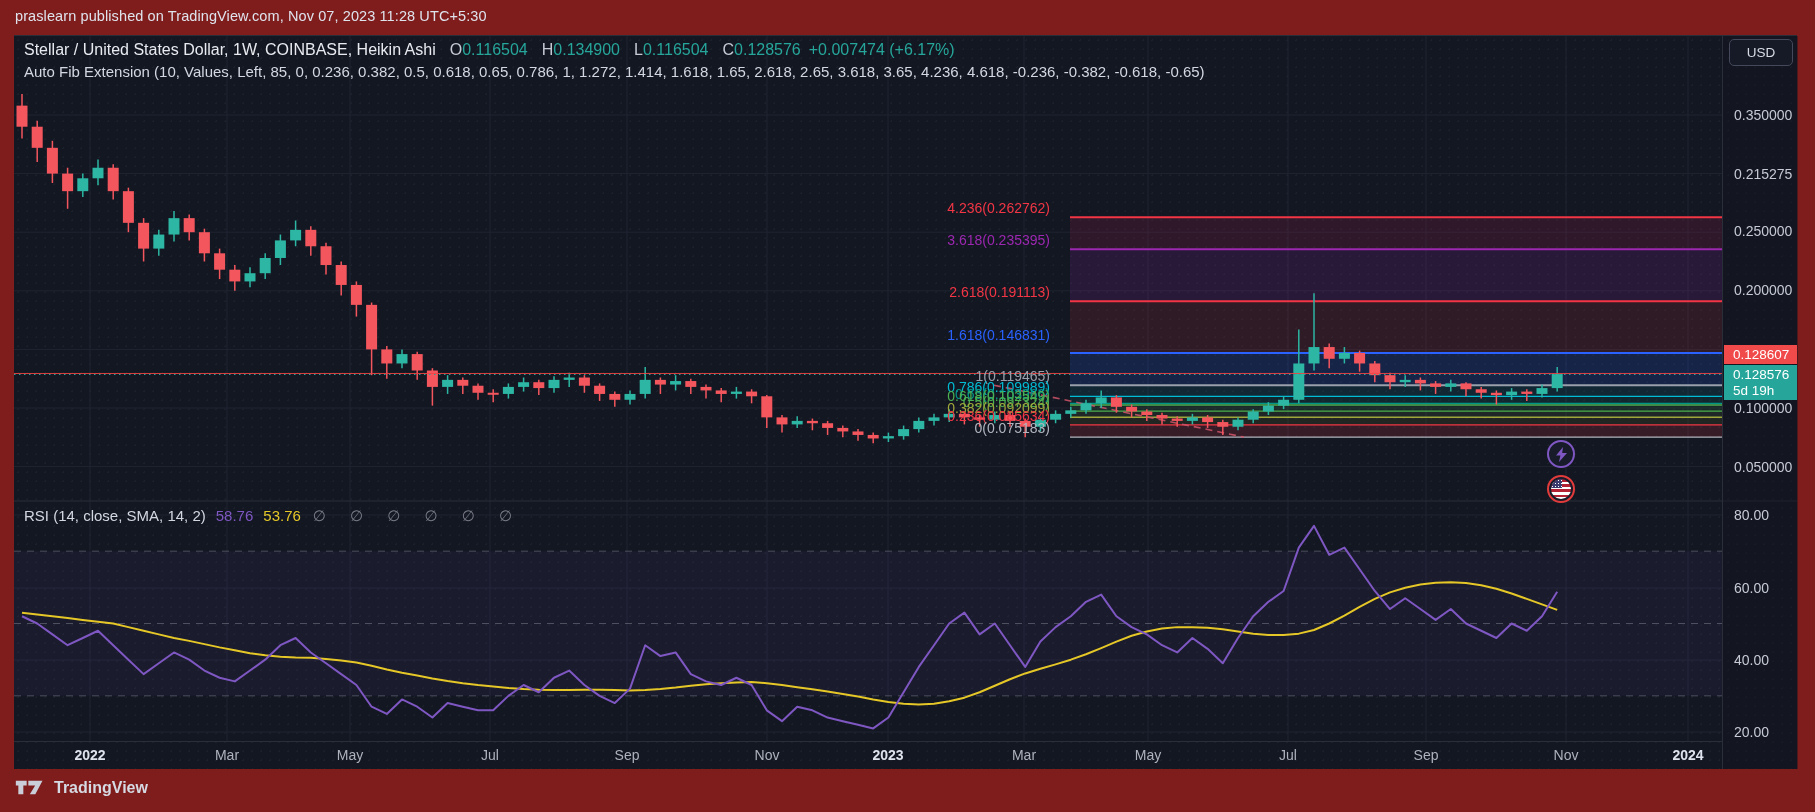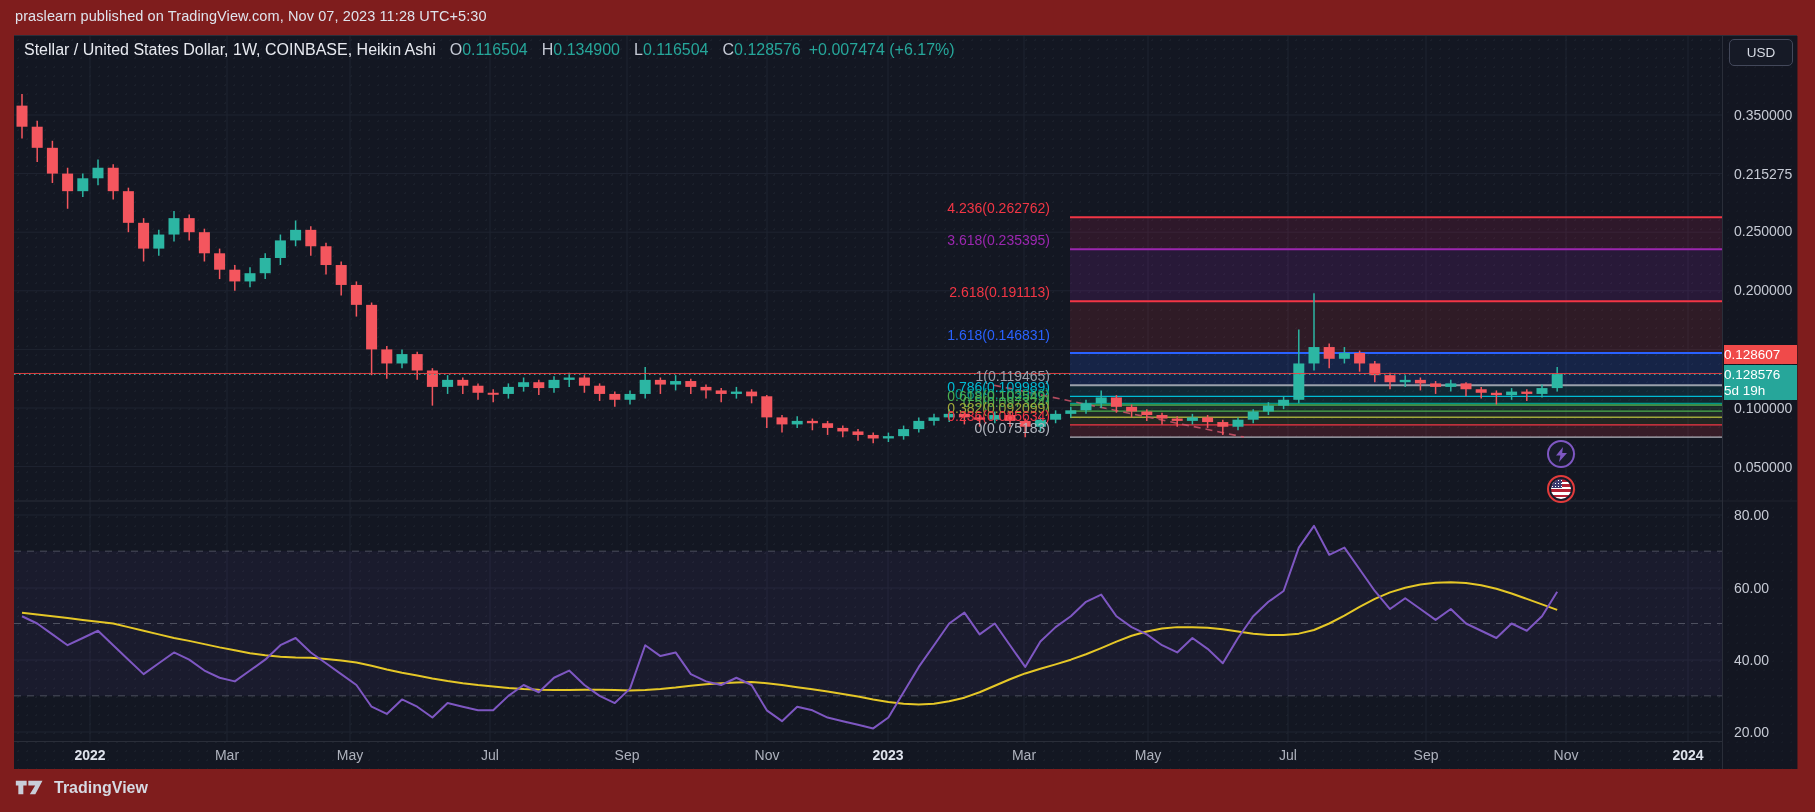--- a/index.html
+++ b/index.html
@@ -15,21 +15,21 @@
   .hdr2{position:absolute;left:10px;top:27px;font-size:15px;color:#d3d7e0;white-space:nowrap;z-index:5;}
   .rsi-hdr{position:absolute;left:10px;top:471px;font-size:15px;color:#d3d7e0;white-space:nowrap;z-index:5;}
   .rsi-hdr .rsiv{color:#7e57c2;margin-left:10px;}
   .rsi-hdr .smav{color:#e5c727;margin-left:10px;}
   .rsi-hdr .empty{color:#787b86;margin-left:12px;letter-spacing:10px;}
   .fib-label{position:absolute;left:0;width:1036px;text-align:right;font-size:14px;z-index:3;pointer-events:none;white-space:nowrap;}
   .right-axis{position:absolute;left:1708px;top:0;width:75px;height:733px;border-left:1px solid #2a2e39;z-index:6;background:rgba(19,23,34,0.45);}
   .usd-btn{position:absolute;left:6px;top:3px;width:62px;height:25px;border:1px solid #43485a;border-radius:5px;color:#d7dbe4;
            font-size:13.5px;display:flex;align-items:center;justify-content:center;cursor:pointer;background:#161a26;}
   .ptick{position:absolute;left:11px;font-size:14px;color:#c6cad4;transform:translateY(-50%);}
-  .badge{position:absolute;left:1px;width:73px;color:#fff;font-size:13.5px;z-index:7;display:flex;flex-direction:column;justify-content:center;box-sizing:border-box;}
+  .badge{position:absolute;left:1px;width:73px;color:#fff;font-size:13.5px;z-index:7;display:flex;flex-direction:column;justify-content:center;padding-left:9px;box-sizing:border-box;}
   .badge.red{top:309px;height:19px;background:#f04a4a;}
   .badge.teal{top:329px;height:35px;background:#26a69a;line-height:16px;}
   .time-axis{position:absolute;left:0;top:705px;width:1708px;height:28px;border-top:1px solid #2a2e39;z-index:6;}
   .ttick{position:absolute;top:5px;transform:translateX(-50%);font-size:14px;color:#aeb2bd;}
   .ttick.major{color:#dfe3ec;font-weight:bold;}
   .marker{position:absolute;width:28px;height:28px;border-radius:50%;z-index:6;box-sizing:border-box;cursor:pointer;}
   .marker.bolt{left:1533px;top:404px;border:2.5px solid #7e57c2;background:#171b2a;display:flex;align-items:center;justify-content:center;}
   .marker.flagring{left:1533px;top:439px;border:2.5px solid #e23b3b;background:#171b2a;overflow:hidden;}
   .flag-in{position:absolute;left:1.5px;top:1.5px;width:20px;height:20px;border-radius:50%;overflow:hidden;
            background:repeating-linear-gradient(#b22234 0 2.6px,#ffffff 2.6px 5.2px);}
@@ -307,21 +307,25 @@
         <line x1="0" y1="515.17" x2="1708" y2="515.17" stroke="rgba(178,181,190,0.35)" stroke-width="1" stroke-dasharray="7 6"></line>
         <line x1="0" y1="587.51" x2="1708" y2="587.51" stroke="rgba(178,181,190,0.35)" stroke-width="1" stroke-dasharray="7 6"></line>
         <line x1="0" y1="659.85" x2="1708" y2="659.85" stroke="rgba(178,181,190,0.35)" stroke-width="1" stroke-dasharray="7 6"></line>
         <polyline points="8,576.659 23.2,578.4675 38.4,580.276 53.599999999999994,582.0845 68.8,583.893 84,585.7015 99.19999999999999,587.51 114.39999999999999,591.127 129.6,594.744 144.79999999999998,598.361 160,601.978 175.2,604.8716 190.39999999999998,608.1269 205.6,611.3822 220.79999999999998,614.2758 236,617.1694 251.2,619.3396 266.4,620.7864 281.59999999999997,621.5098 296.8,621.8715 312,622.9566 327.2,624.4034 342.4,626.5735999999999 357.59999999999997,629.8289 372.79999999999995,633.4459 388,636.7012 403.2,639.5948 418.4,642.4884 433.59999999999997,645.0203 448.79999999999995,647.1904999999999 464,648.999 479.2,650.4458 494.4,651.8926 509.59999999999997,652.9777 524.8,653.7011 540,654.0627999999999 555.1999999999999,654.0627999999999 570.4,653.7011 585.6,653.7011 600.8,654.0627999999999 616,654.4245 631.1999999999999,654.0627999999999 646.4,652.9777 661.6,651.5309 676.8,649.7224 692,648.2755999999999 707.1999999999999,647.1904999999999 722.4,646.4671 737.5999999999999,646.1054 752.8,647.1904999999999 768,648.999 783.1999999999999,651.1692 798.4,653.3394000000001 813.5999999999999,655.5096 828.8,658.0415 844,660.5734 859.1999999999999,663.467 874.4,665.9989 889.5999999999999,667.8074 904.8,668.5308 920,667.8074 935.1999999999999,665.2755 950.4,661.6585 965.5999999999999,656.233 980.8,649.7224 996,643.2118 1011.1999999999999,637.4246 1026.4,632.7225 1041.6,628.3821 1056.8,623.6800000000001 1072,618.2545 1087.2,612.1056 1102.3999999999999,605.595 1117.6,599.8078 1132.8,595.4674 1148,592.5738 1163.2,591.127 1178.3999999999999,591.127 1193.6,591.8504 1208.8,593.2972 1224,595.4674 1239.2,597.6376 1254.3999999999999,599.0844 1269.6,599.0844 1284.8,597.6376 1300,594.0206 1315.2,587.51 1330.3999999999999,579.5526 1345.6,570.8718 1360.8,562.9144 1376,556.4038 1391.2,551.7017 1406.3999999999999,548.4464 1421.6,546.6379000000001 1436.8,546.2762 1452,546.9996 1467.1999999999998,549.1698 1482.3999999999999,552.7868 1497.6,557.4889000000001 1512.8,562.9144 1528,568.3399000000001 1543.1999999999998,573.91008" fill="none" stroke="#e5c727" stroke-width="2" stroke-linejoin="round"></polyline>
         <polyline points="8,580.276 23.2,587.51 38.4,598.361 53.599999999999994,609.212 68.8,601.978 84,594.744 99.19999999999999,609.212 114.39999999999999,623.6800000000001 129.6,638.148 144.79999999999998,627.297 160,616.446 175.2,623.6800000000001 190.39999999999998,634.531 205.6,641.765 220.79999999999998,645.3820000000001 236,634.531 251.2,623.6800000000001 266.4,609.212 281.59999999999997,601.978 296.8,616.446 312,627.297 327.2,638.148 342.4,648.999 357.59999999999997,670.701 372.79999999999995,677.935 388,663.467 403.2,670.701 418.4,681.552 433.59999999999997,667.0840000000001 448.79999999999995,670.701 464,674.318 479.2,674.318 494.4,659.85 509.59999999999997,648.999 524.8,656.233 540,641.765 555.1999999999999,634.531 570.4,648.999 585.6,659.85 600.8,667.0840000000001 616,652.616 631.1999999999999,609.212 646.4,620.063 661.6,616.446 676.8,638.148 692,645.3820000000001 707.1999999999999,648.999 722.4,641.765 737.5999999999999,648.999 752.8,674.318 768,685.169 783.1999999999999,670.701 798.4,674.318 813.5999999999999,681.552 828.8,685.169 844,688.7860000000001 859.1999999999999,692.403 874.4,681.552 889.5999999999999,656.233 904.8,630.914 920,609.212 935.1999999999999,587.51 950.4,576.659 965.5999999999999,598.361 980.8,587.51 996,609.212 1011.1999999999999,630.914 1026.4,605.595 1041.6,591.127 1056.8,580.276 1072,565.808 1087.2,558.574 1102.3999999999999,580.276 1117.6,591.127 1132.8,598.361 1148,609.212 1163.2,616.446 1178.3999999999999,601.978 1193.6,612.829 1208.8,627.297 1224,601.978 1239.2,580.276 1254.3999999999999,565.808 1269.6,554.957 1284.8,511.553 1300,489.851 1315.2,518.787 1330.3999999999999,511.553 1345.6,533.255 1360.8,554.957 1376,573.042 1391.2,562.191 1406.3999999999999,573.042 1421.6,583.893 1436.8,573.042 1452,587.51 1467.1999999999998,594.744 1482.3999999999999,601.978 1497.6,587.51 1512.8,594.744 1528,580.276 1543.1999999999998,555.8250800000001" fill="none" stroke="#7e57c2" stroke-width="2" stroke-linejoin="round"></polyline>
       </svg>
 
     <div class="hdr1">
       <span>Stellar / United States Dollar, 1W, COINBASE, Heikin Ashi</span><span class="ol">O</span><span class="val">0.116504</span><span class="ol">H</span><span class="val">0.134900</span><span class="ol">L</span><span class="val">0.116504</span><span class="ol">C</span><span class="val">0.128576</span><span class="chg">+0.007474 (+6.17%)</span>
     </div>
-
+    <div class="hdr2">Auto Fib Extension (10, Values, Left, 85, 0, 0.236, 0.382, 0.5, 0.618, 0.65, 0.786, 1, 1.272, 1.414, 1.618, 1.65, 2.618, 2.65, 3.618, 3.65, 4.236, 4.618, -0.236, -0.382, -0.618, -0.65)</div>
+
+    <div class="rsi-hdr">
+      <span>RSI (14, close, SMA, 14, 2)</span><span class="rsiv">58.76</span><span class="smav">53.76</span><span class="empty">∅ ∅ ∅ ∅ ∅ ∅</span>
+    </div>
 
     <div id="fibLabels">
         <div class="fib-label" style="top: 164.243px; color: rgb(242, 54, 69);">4.236(0.262762)</div>
         <div class="fib-label" style="top: 196.317px; color: rgb(156, 39, 176);">3.618(0.235395)</div>
         <div class="fib-label" style="top: 248.216px; color: rgb(242, 54, 69);">2.618(0.191113)</div>
         <div class="fib-label" style="top: 291px; color: rgb(41, 98, 255);">1.618(0.146831)</div>
         <div class="fib-label" style="top: 332.187px; color: rgb(154, 160, 171);">1(0.119465)</div>
         <div class="fib-label" style="top: 343.293px; color: rgb(0, 188, 212);">0.786(0.109989)</div>
         <div class="fib-label" style="top: 350.352px; color: rgb(0, 150, 136);">0.65(0.103966)</div>
         <div class="fib-label" style="top: 352.013px; color: rgb(76, 175, 80);">0.618(0.102549)</div>

